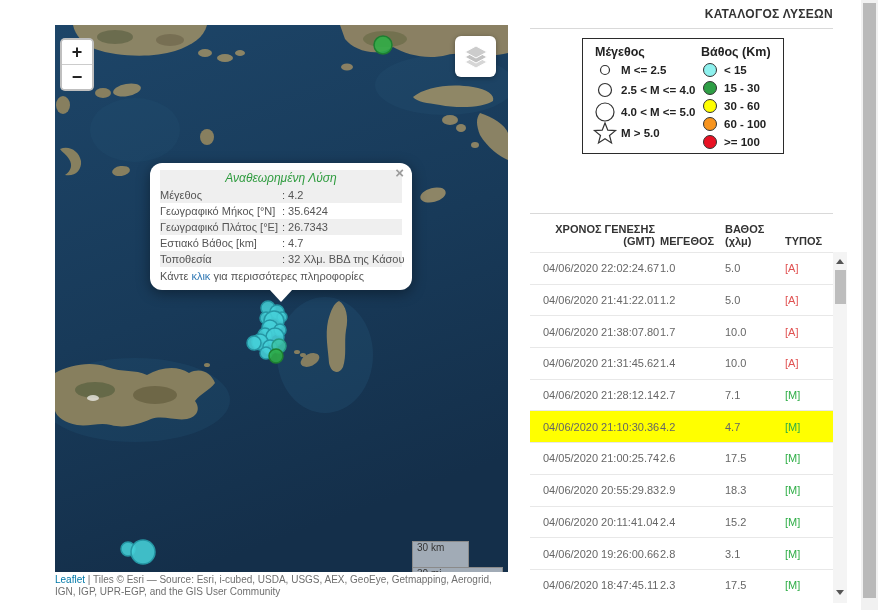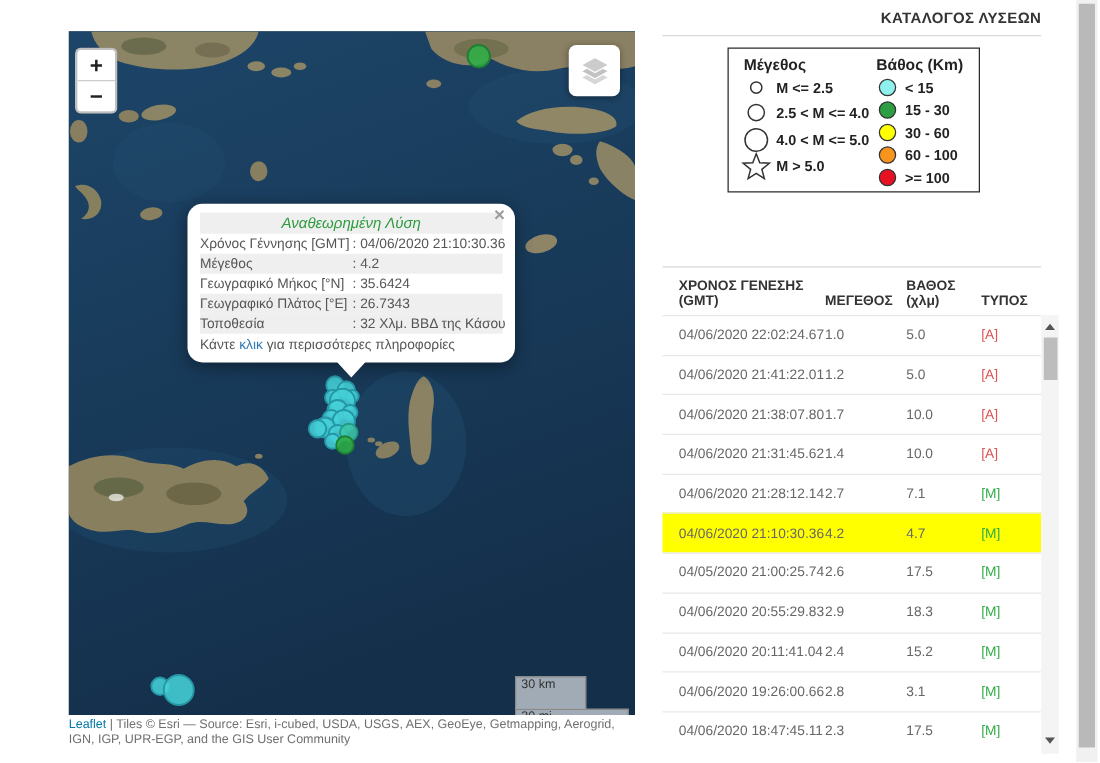--- a/index.html
+++ b/index.html
@@ -56,21 +56,21 @@
     font-size:12px; font-weight:bold; color:#333; }
   .radio { display:inline-block; width:13px; height:13px; border-radius:50%; box-sizing:border-box;
     vertical-align:-2px; margin-right:4px; cursor:pointer; background:#fff; border:2px solid #767676; }
   .radio.sel { border:2px solid #1a73e8;
     background:radial-gradient(circle, #1a73e8 0 3.2px, #fff 3.4px 100%); }
   .radio-label { margin-right:12px; cursor:pointer; }
   .thead { position:absolute; top:218px; left:0; width:303px; height:32px; display:grid;
     grid-template-columns:125px 65px 62px 51px; align-items:end; font-size:11px; font-weight:bold;
     color:#333; line-height:12px; }
   .thead .hc { padding-bottom:3px; }
-  .hc.c0 { padding-left:13px; } .hc.c1,.hc.c2 { padding-left:5px; } .hc.c3 { padding-left:3px; }
+  .hc.c0 { padding-left:13px;text-align:right; } .hc.c1,.hc.c2 { padding-left:5px; } .hc.c3 { padding-left:3px; }
   .trows { position:absolute; top:252px; left:0; width:303px; }
   .trow { display:grid; grid-template-columns:125px 65px 62px 51px; height:31.7px;
     align-items:center; border-top:1px solid #e8e8e8; font-size:11px; color:#666; cursor:pointer;
     box-sizing:border-box; }
   .trow.hl { background:#ffff00; }
   .tc.c0 { padding-left:13px; white-space:nowrap; }
   .tc.c1,.tc.c2 { padding-left:5px; } .tc.c3 { padding-left:3px; }
   .inner-scrollbar { position:absolute; left:303px; top:252px; width:14px; height:351px;
     background:#f4f4f4; }
   .sb-btn { position:absolute; left:0; width:14px; height:14px; display:flex; align-items:center;
@@ -178,35 +178,35 @@
         <path d="M14 7 L25 13 L14 19 L3 13 Z" fill="#c2c2c2" stroke="#fff" stroke-width="1"></path>
         <path d="M14 2 L25 8 L14 14 L3 8 Z" fill="#cccccc" stroke="#fff" stroke-width="1"></path>
       </svg>
     </div>
 
     <div class="popup">
       <span class="popup-close">×</span>
       <div class="popup-inner">
         <div class="popup-title">Αναθεωρημένη Λύση</div>
         <div>
-            <div class="prow">
-              <div class="plabel">Χρόνος Γέννησης [GMT]</div>
-              <div class="pvalue">: 04/06/2020 21:10:30.36</div>
-            </div>
             <div class="prow alt">
               <div class="plabel">Μέγεθος</div>
               <div class="pvalue">: 4.2</div>
             </div>
             <div class="prow">
               <div class="plabel">Γεωγραφικό Μήκος [°N]</div>
               <div class="pvalue">: 35.6424</div>
             </div>
             <div class="prow alt">
               <div class="plabel">Γεωγραφικό Πλάτος [°E]</div>
               <div class="pvalue">: 26.7343</div>
+            </div>
+            <div class="prow">
+              <div class="plabel">Εστιακό Βάθος [km]</div>
+              <div class="pvalue">: 4.7</div>
             </div>
             <div class="prow alt">
               <div class="plabel">Τοποθεσία</div>
               <div class="pvalue">: 32 Χλμ. ΒΒΔ της Κάσου</div>
             </div>
           </div>
         <div class="pfooter"><span>Κάντε </span><a>κλικ</a><span> για περισσότερες πληροφορίες</span></div>
       </div>
       <div class="popup-tail"></div>
     </div>

